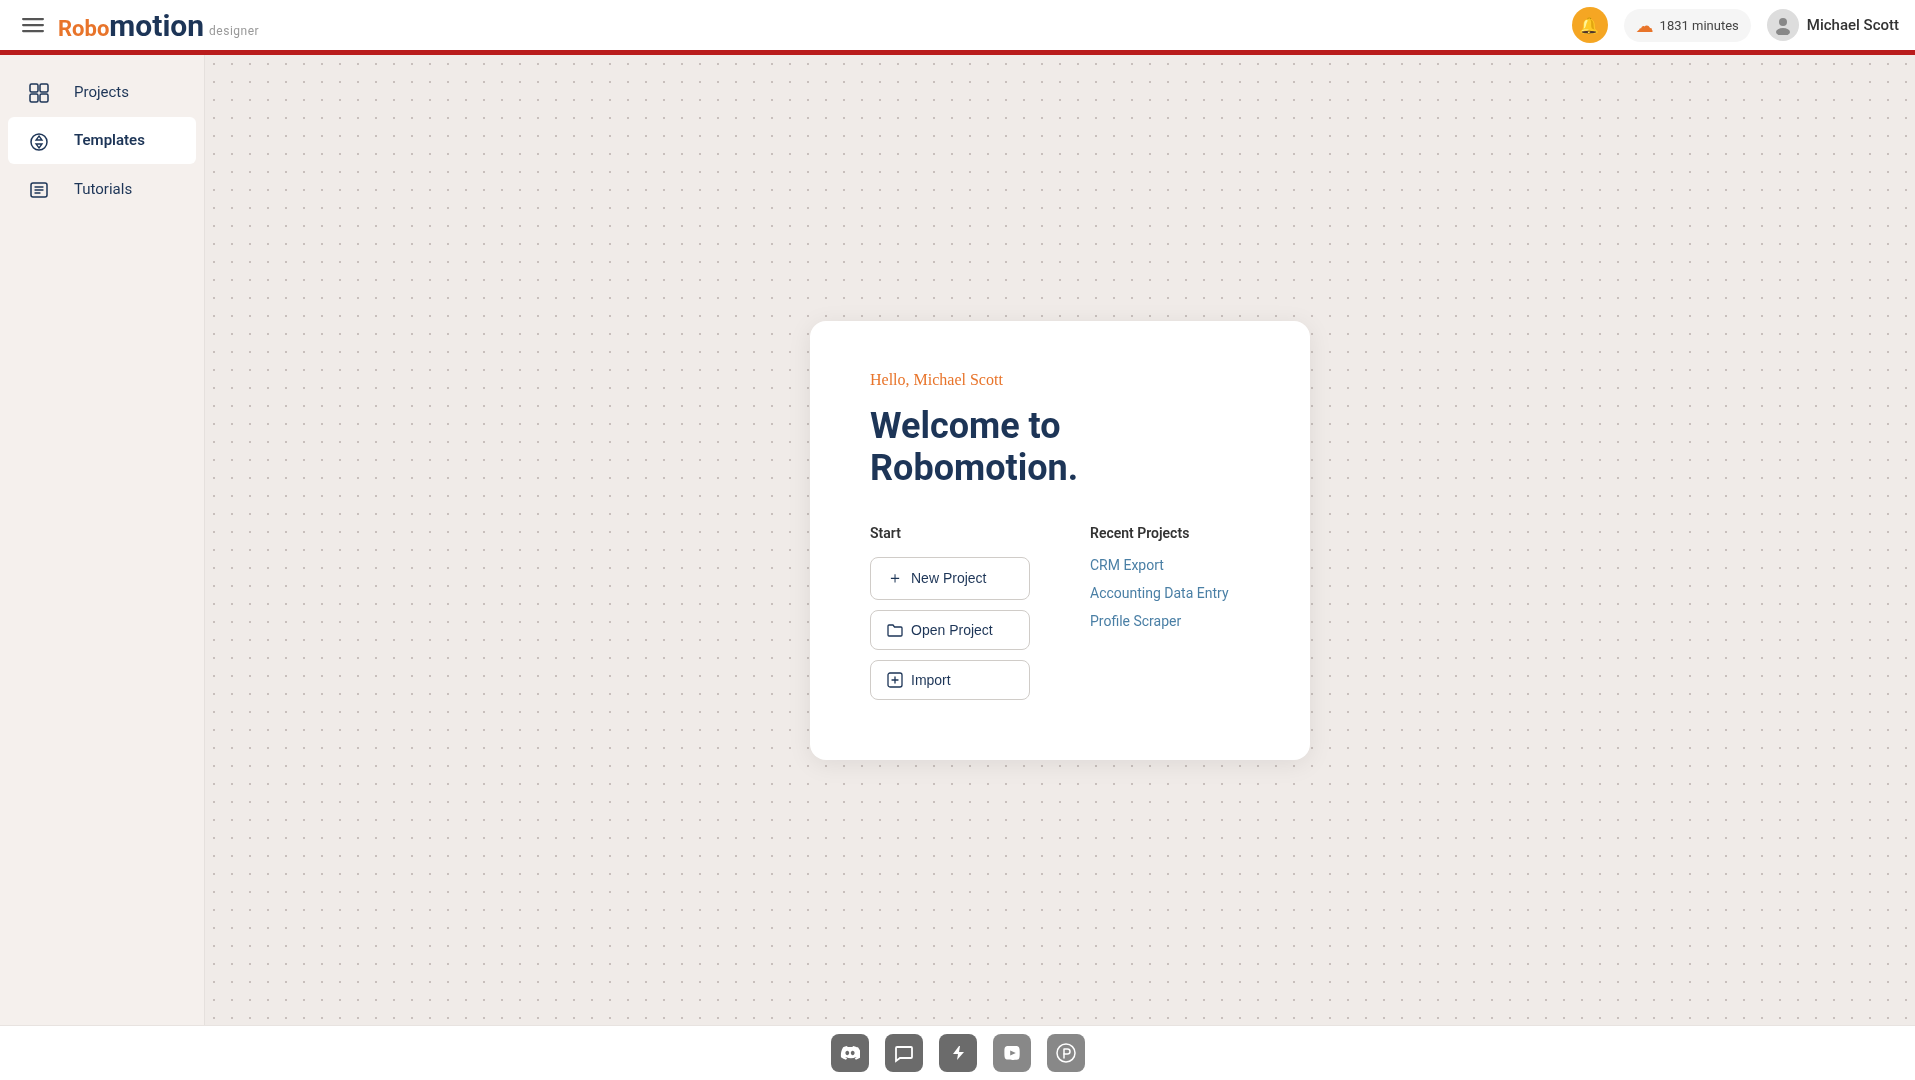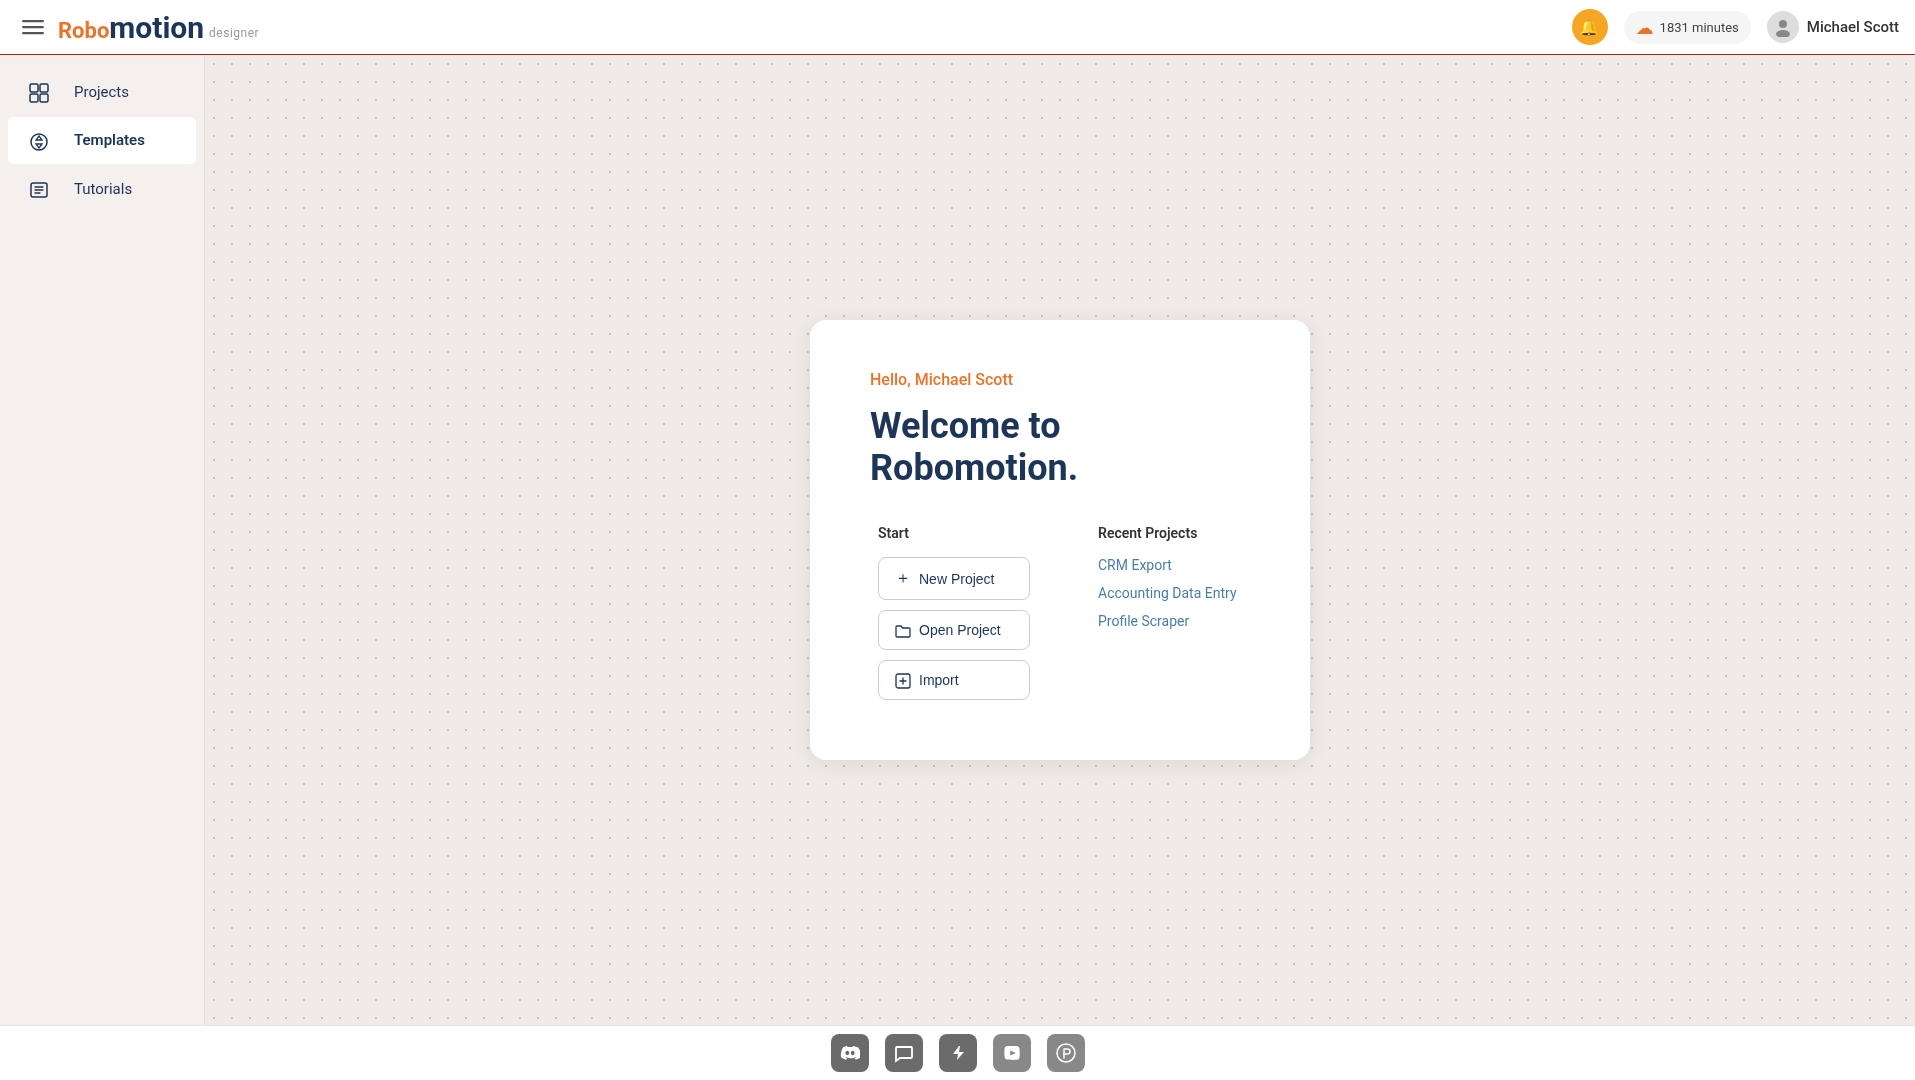--- a/index.html
+++ b/index.html
@@ -15,21 +15,21 @@
     
     .header {
       position: fixed;
       top: 0; left: 0; right: 0;
       height: 55px;
       background: #fff;
       display: flex;
       align-items: center;
       padding: 0 16px;
       z-index: 100;
-      border-bottom: 1px solid #b91c1c;
+      border-bottom: 5px solid #b91c1c;
     }
     .header-menu-btn {
       background: none;
       border: none;
       cursor: pointer;
       padding: 6px;
       color: #555;
       display: flex;
       align-items: center;
     }
@@ -166,34 +166,34 @@
       border-radius: 16px;
       padding: 50px 60px;
       width: 500px;
       box-shadow: 0 4px 24px rgba(0,0,0,0.08);
     }
     .welcome-greeting {
       font-size: 16px;
       color: #e8742a;
       margin-bottom: 16px;
       font-weight: 500;
+      font-family: Liberation Serif, serif;
     }
     .welcome-title {
       font-size: 36px;
       font-weight: 700;
       color: #1d3557;
       margin-bottom: 36px;
     }
     .welcome-columns {
       display: flex;
       gap: 60px;
     }
     .start-column, .recent-column {
       flex: 1;
-      margin-left: 8px;
     }
     .column-heading {
       font-size: 14px;
       font-weight: 600;
       color: #333;
       margin-bottom: 16px;
     }
     .action-btn {
       display: flex;
       align-items: center;

